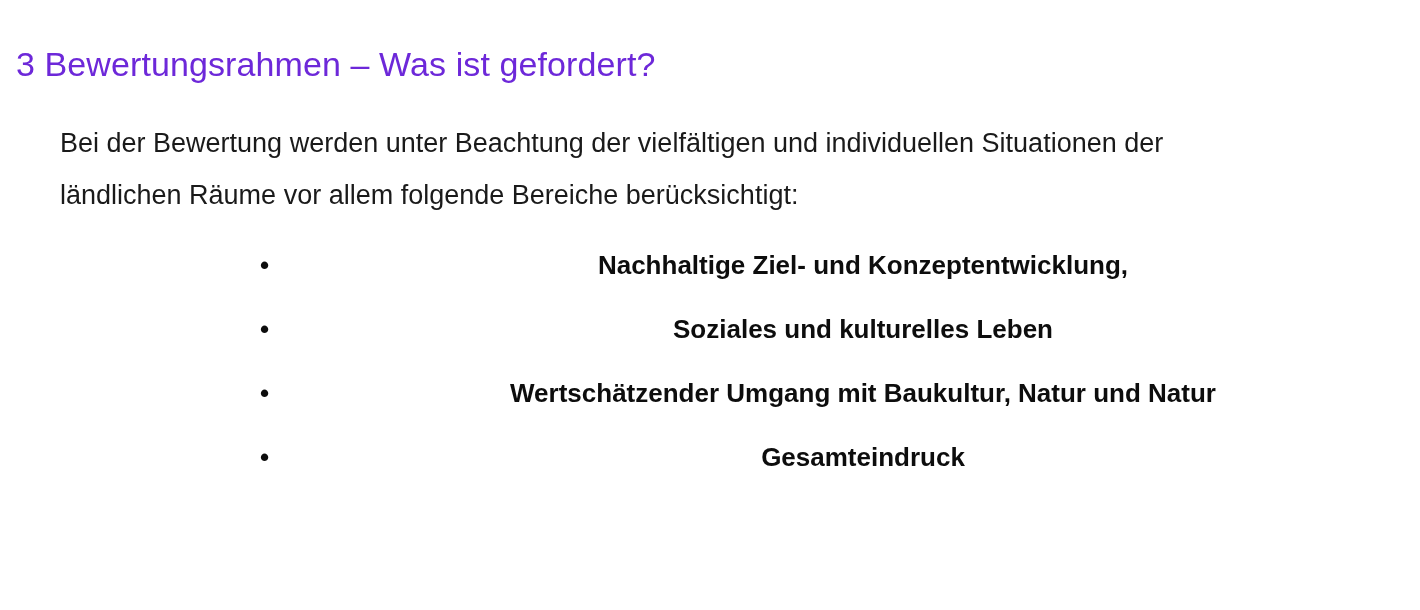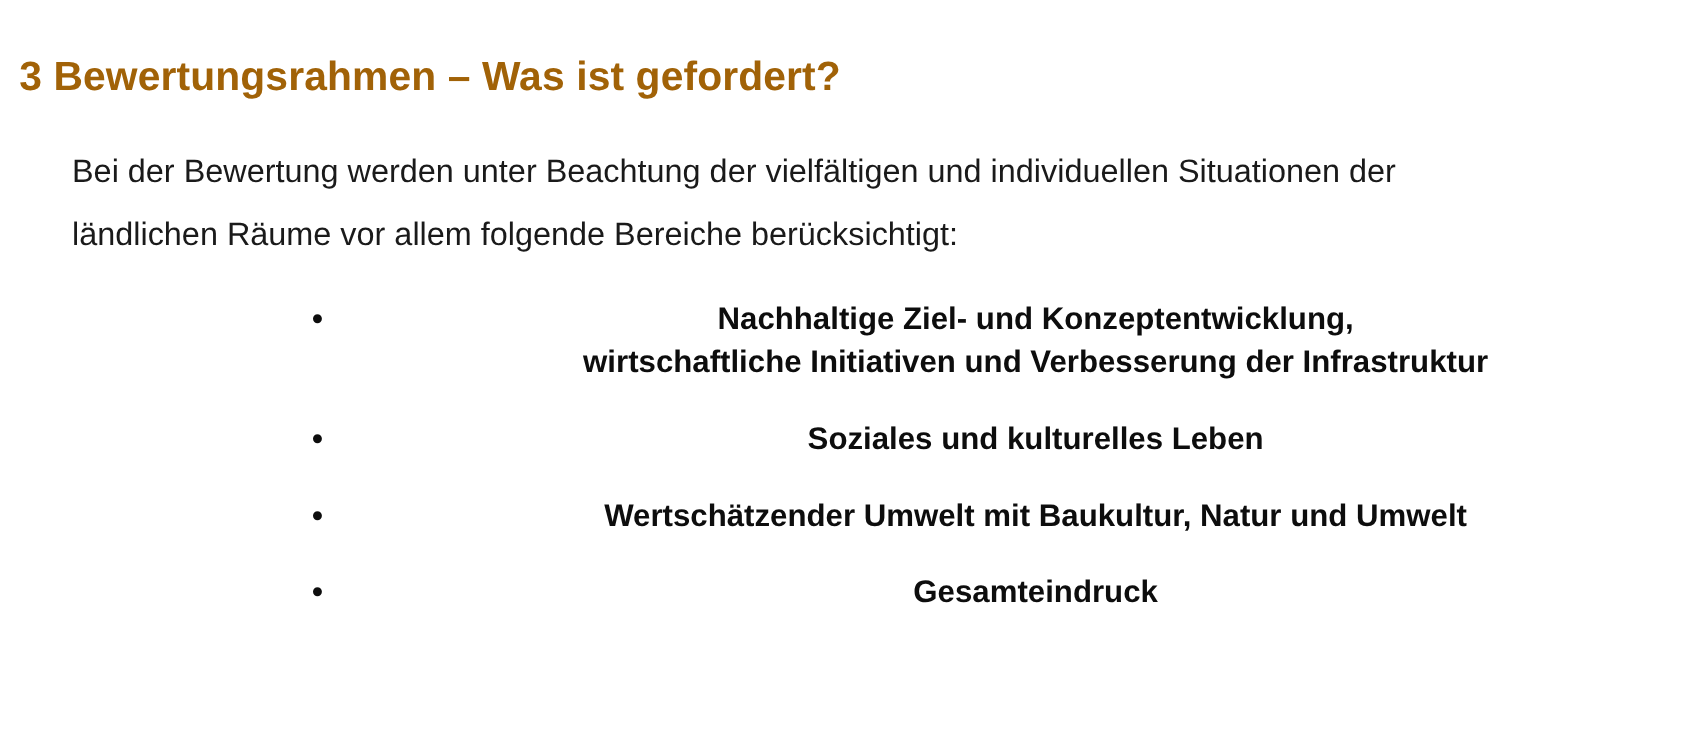--- a/index.html
+++ b/index.html
@@ -18,23 +18,23 @@
     width: 1420px;
     height: 610px;
     box-sizing: border-box;
     padding: 0;
   }
   .slide-title {
     position: absolute;
     left: 16px;
     top: 22px;
     width: 1390px;
-    color: #a16207;
+    color: #6d28d9;
     font-size: 34px;
-    font-weight: bold;
+    font-weight: normal;
     letter-spacing: 0.1px;
     line-height: 1.15;
   }
   .intro-paragraph {
     position: absolute;
     left: 16px;
     top: 118px;
     width: 1392px;
     font-size: 27px;
     line-height: 1.92;
@@ -93,35 +93,34 @@
     <span>Bei der Bewertung werden unter Beachtung der vielfältigen und individuellen Situationen der</span>
     <span>ländlichen Räume vor allem folgende Bereiche berücksichtigt:</span>
   </div>
 
   <ul class="bullet-list">
 
     <li class="bullet-item">
       <span class="bullet-marker">•</span>
       <span class="bullet-text">
         <span class="line">Nachhaltige Ziel- und Konzeptentwicklung,</span>
-        <span class="line">wirtschaftliche Initiativen und Verbesserung der Infrastruktur</span>
       </span>
     </li>
 
     <li class="bullet-item">
       <span class="bullet-marker">•</span>
       <span class="bullet-text">
         <span class="line">Soziales und kulturelles Leben</span>
       </span>
     </li>
 
     <li class="bullet-item">
       <span class="bullet-marker">•</span>
       <span class="bullet-text">
-        <span class="line">Wertschätzender Umwelt mit Baukultur, Natur und Umwelt</span>
+        <span class="line">Wertschätzender Umgang mit Baukultur, Natur und Natur</span>
       </span>
     </li>
 
     <li class="bullet-item">
       <span class="bullet-marker">•</span>
       <span class="bullet-text">
         <span class="line">Gesamteindruck</span>
       </span>
     </li>
 

